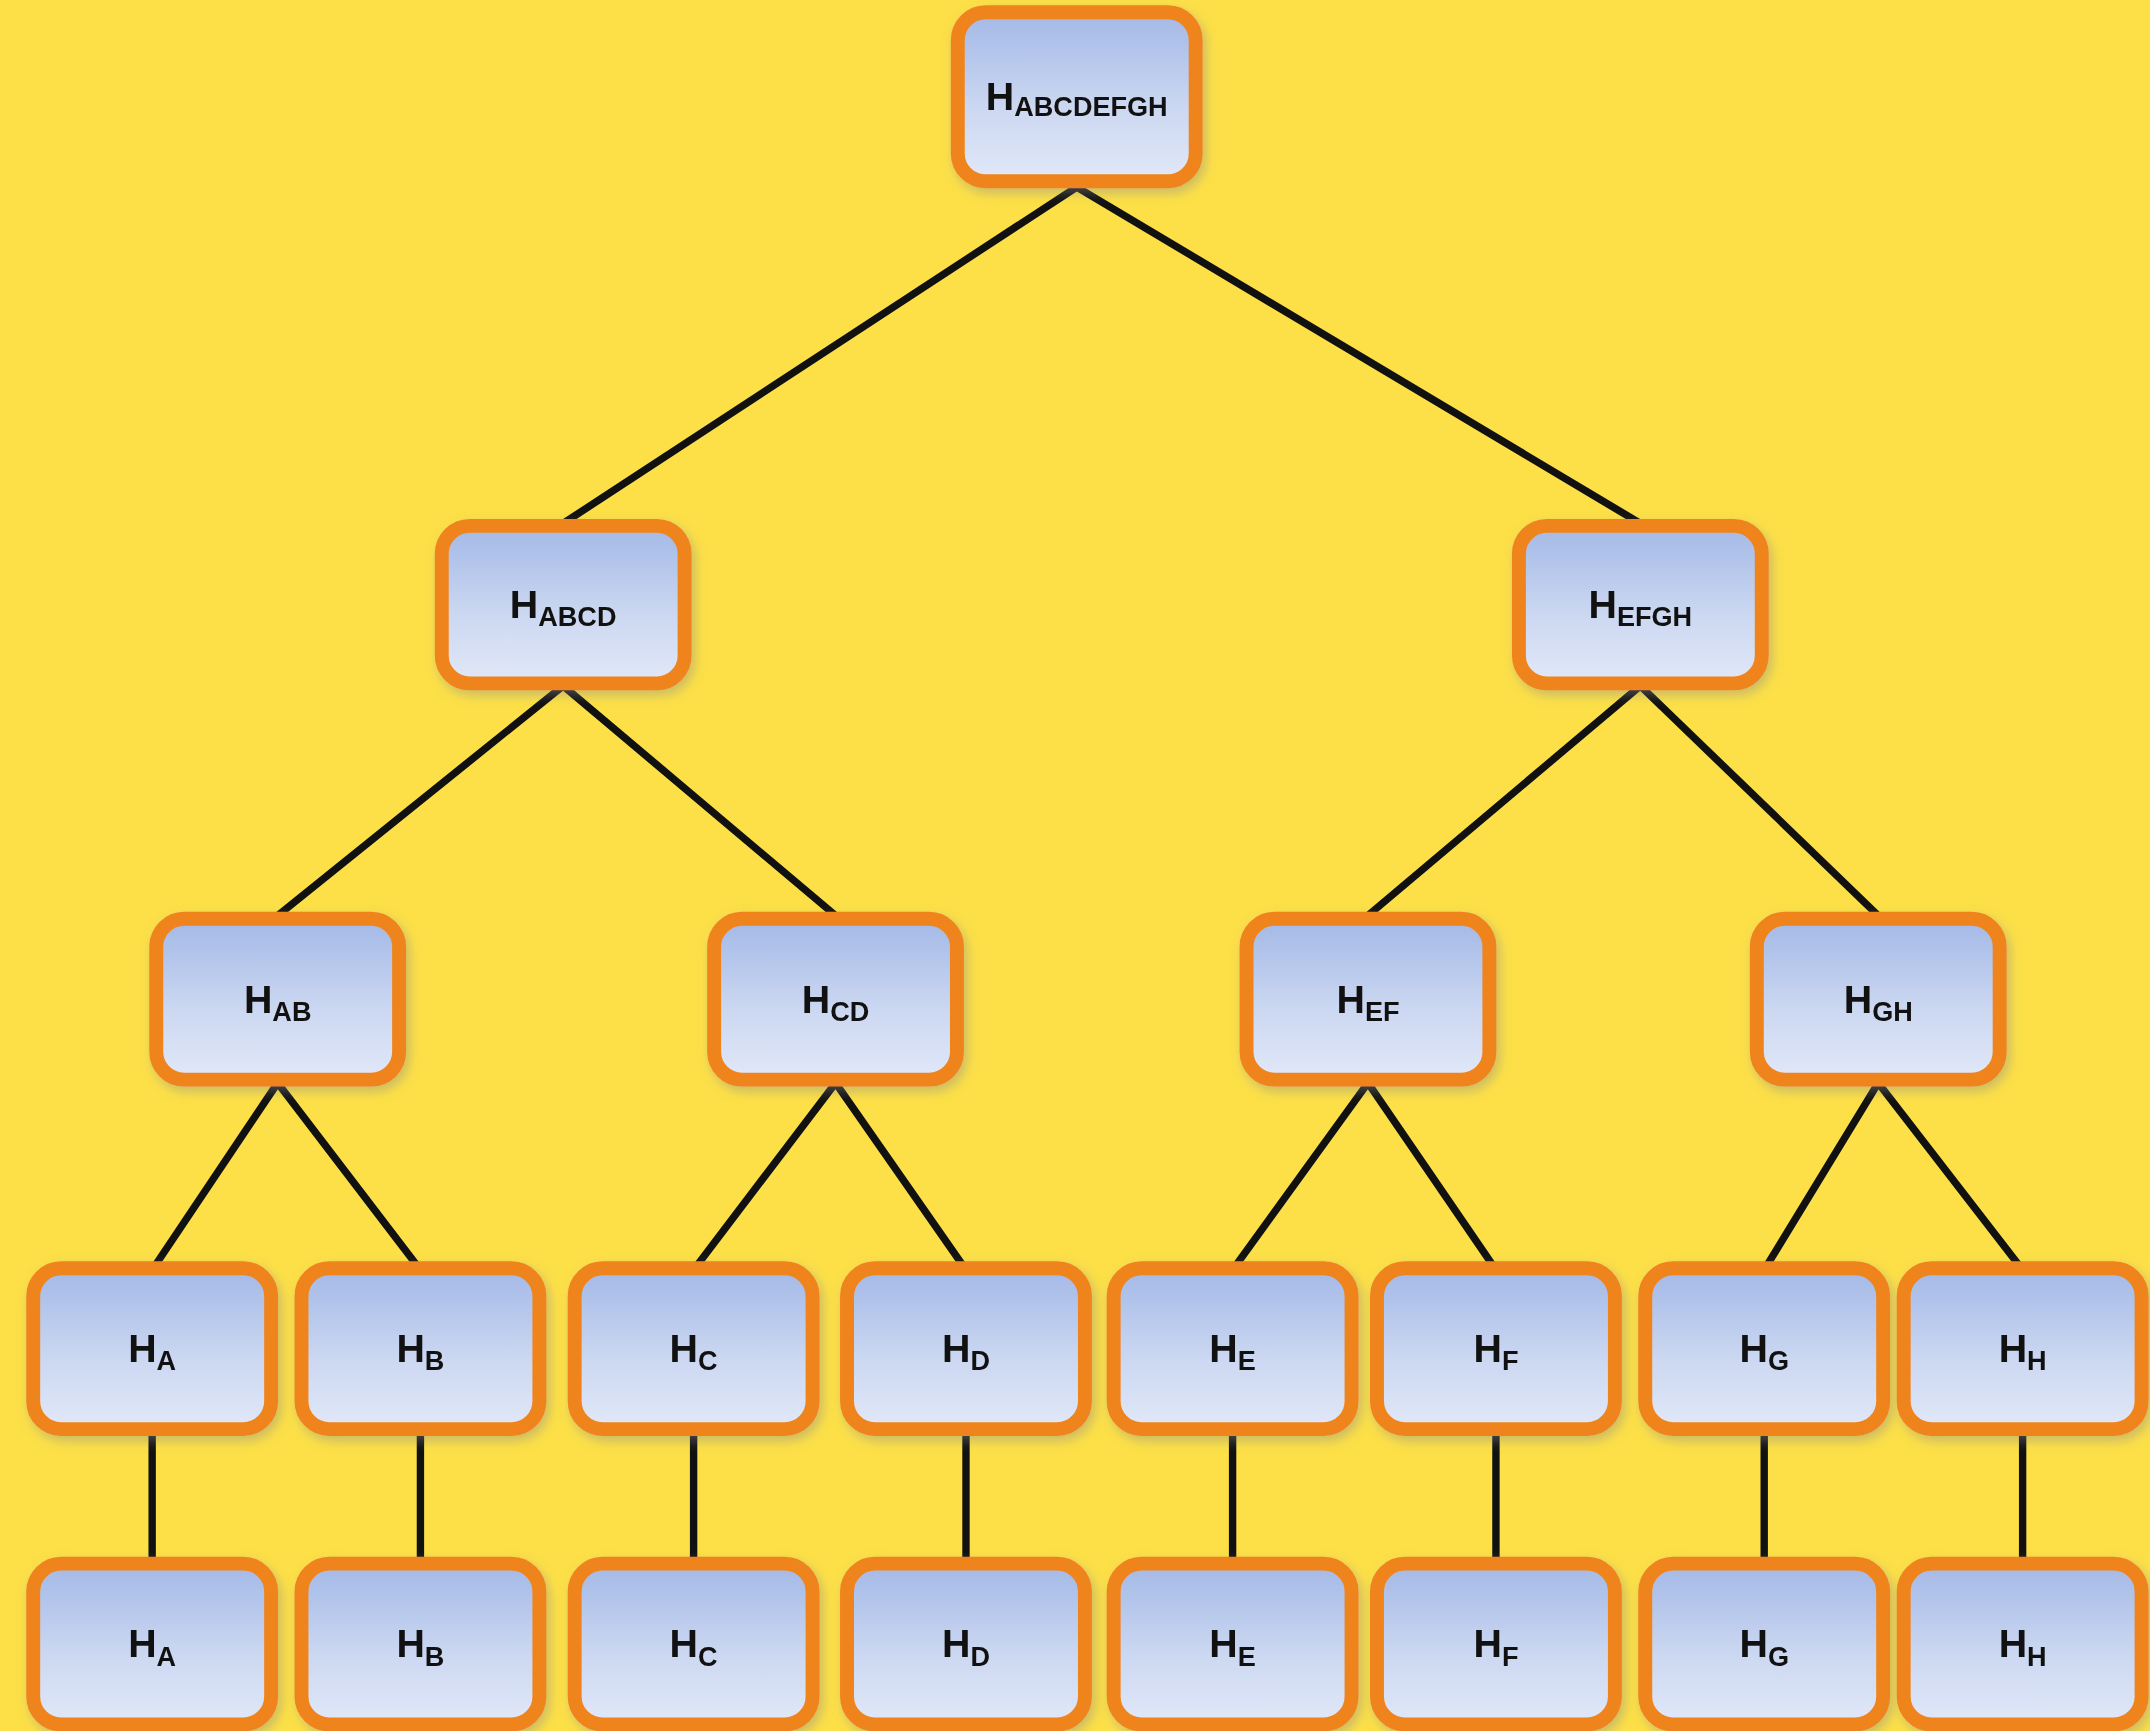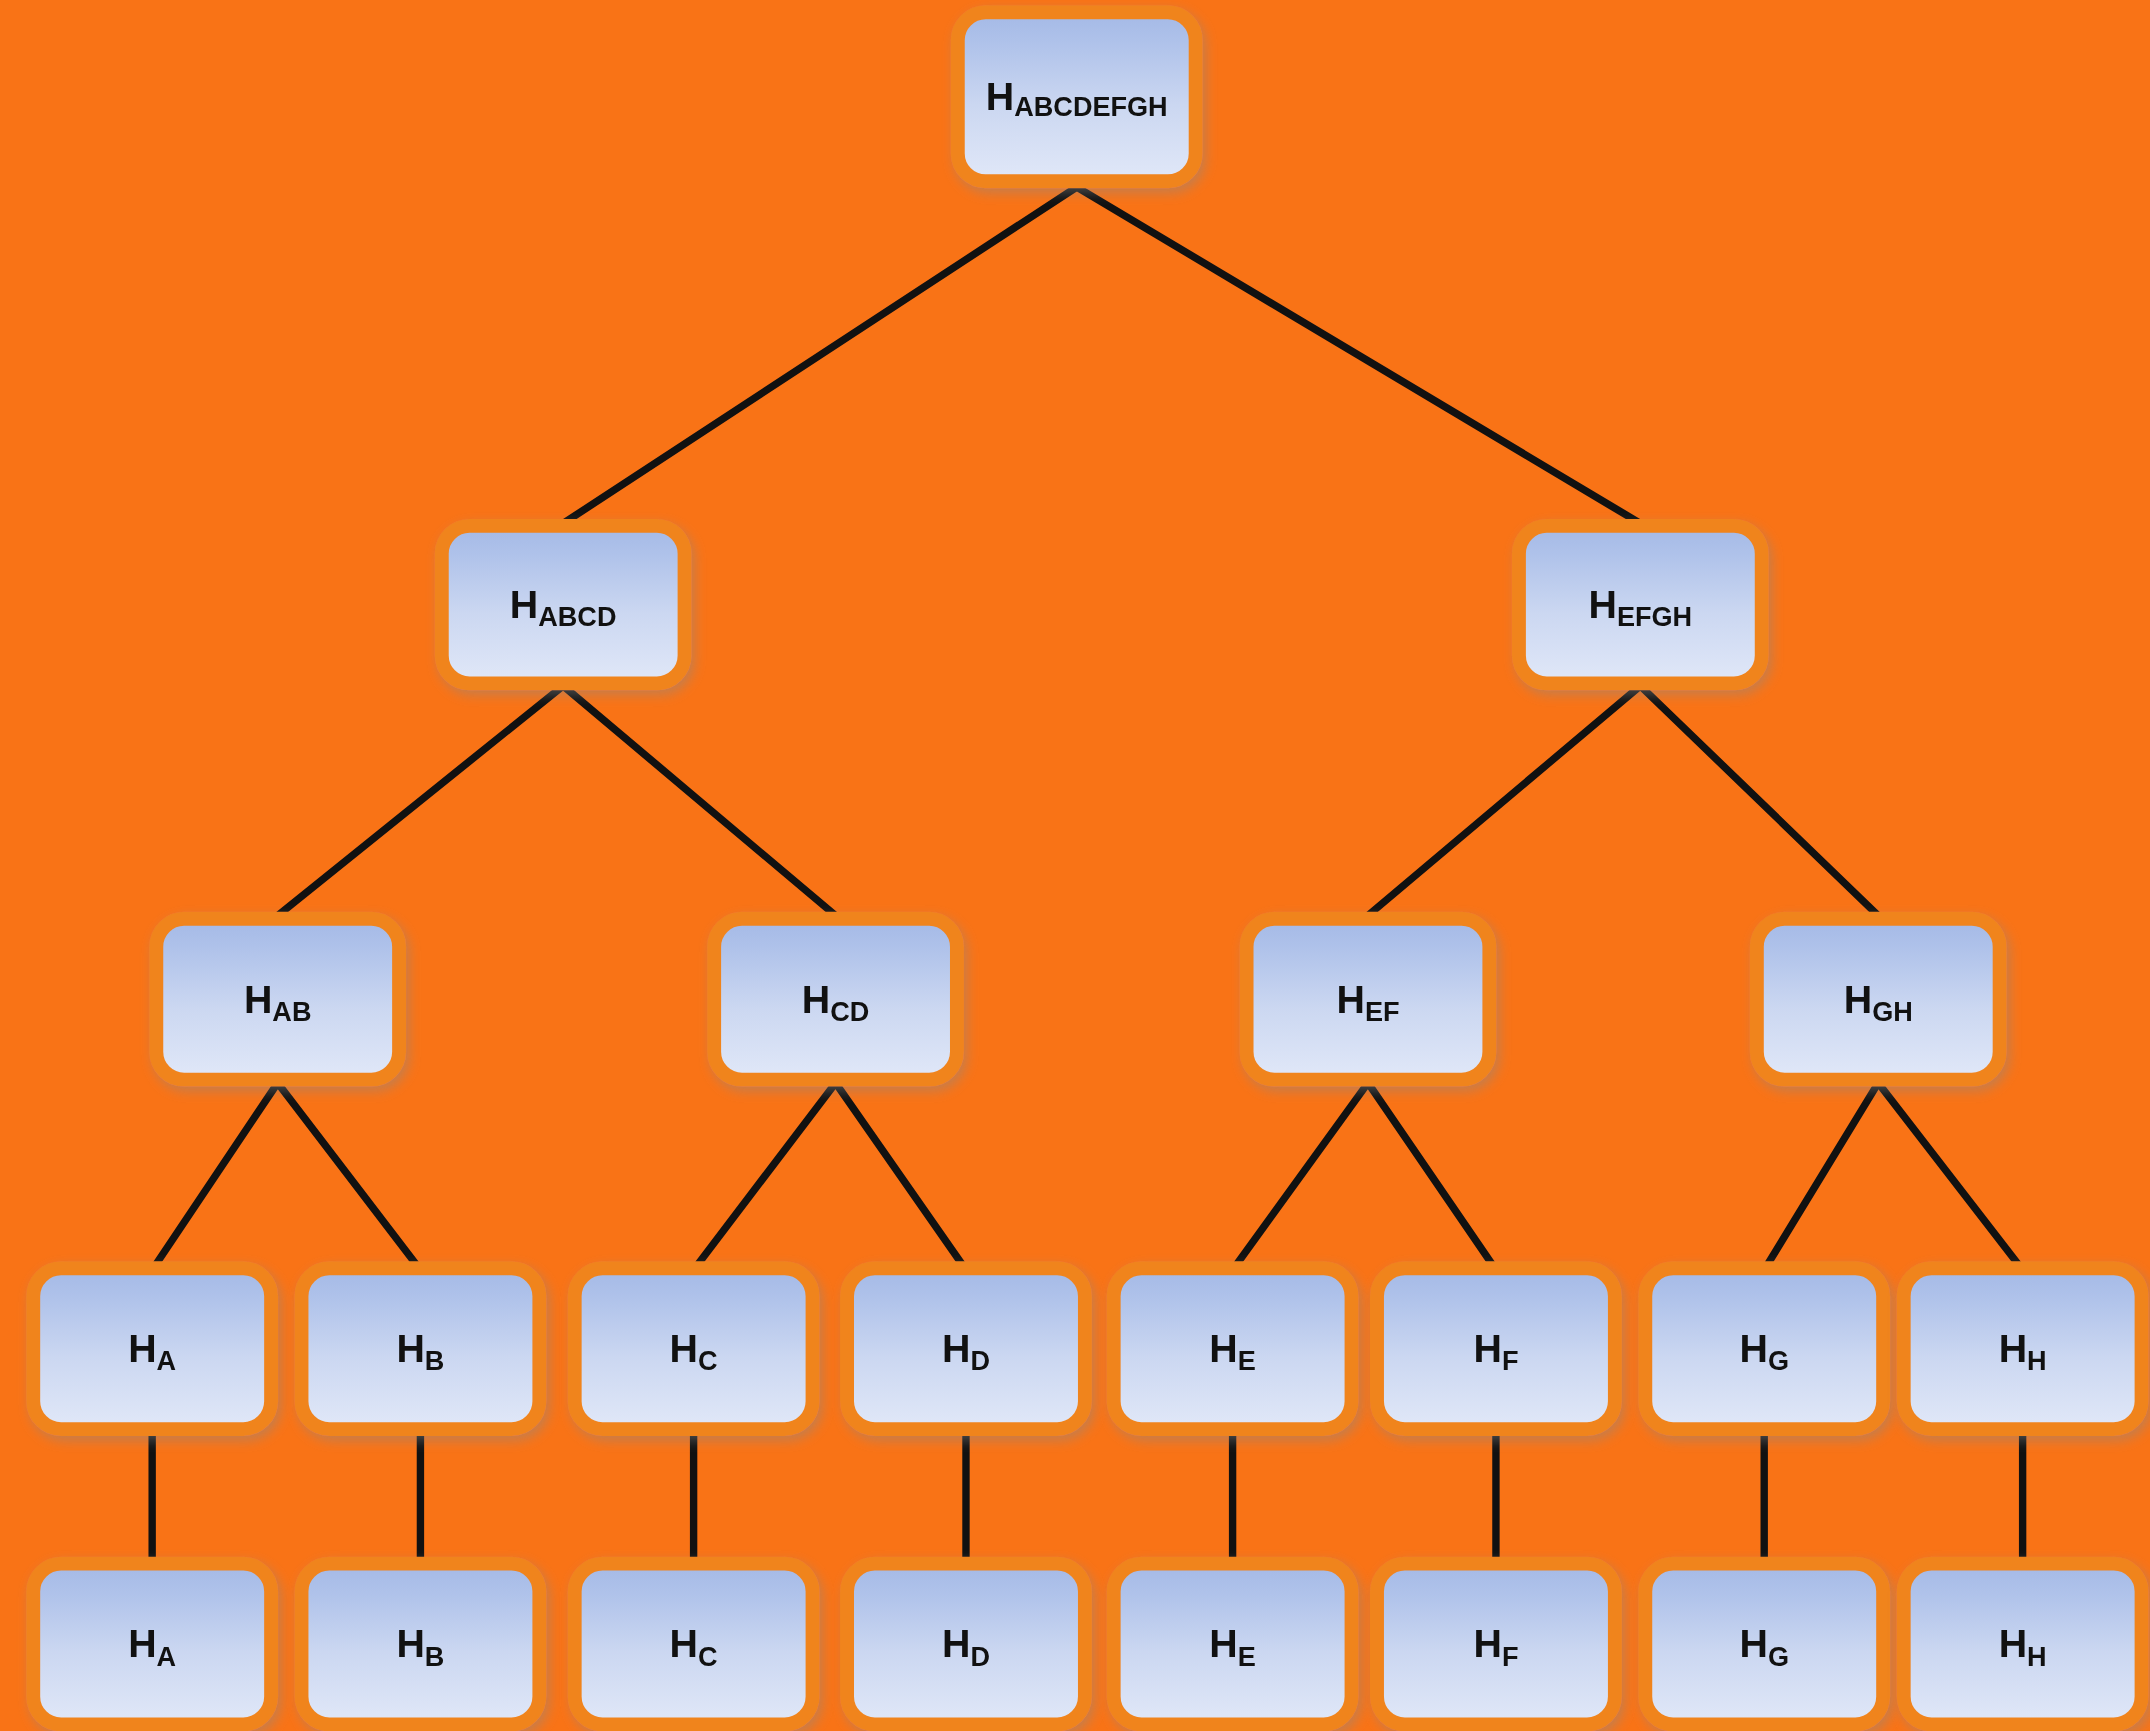--- a/index.html
+++ b/index.html
@@ -10,21 +10,21 @@
   body {
     width: 2151px;
     height: 1731px;
     font-family: "Liberation Sans", sans-serif;
     overflow: hidden;
   }
   #diagram-root {
     position: relative;
     width: 2151px;
     height: 1731px;
-    background: #f97316;
+    background: #fde047;
   }
   svg#tree-svg {
     position: absolute;
     top: 0;
     left: 0;
     width: 2151px;
     height: 1731px;
     display: block;
   }
   .node-box {

